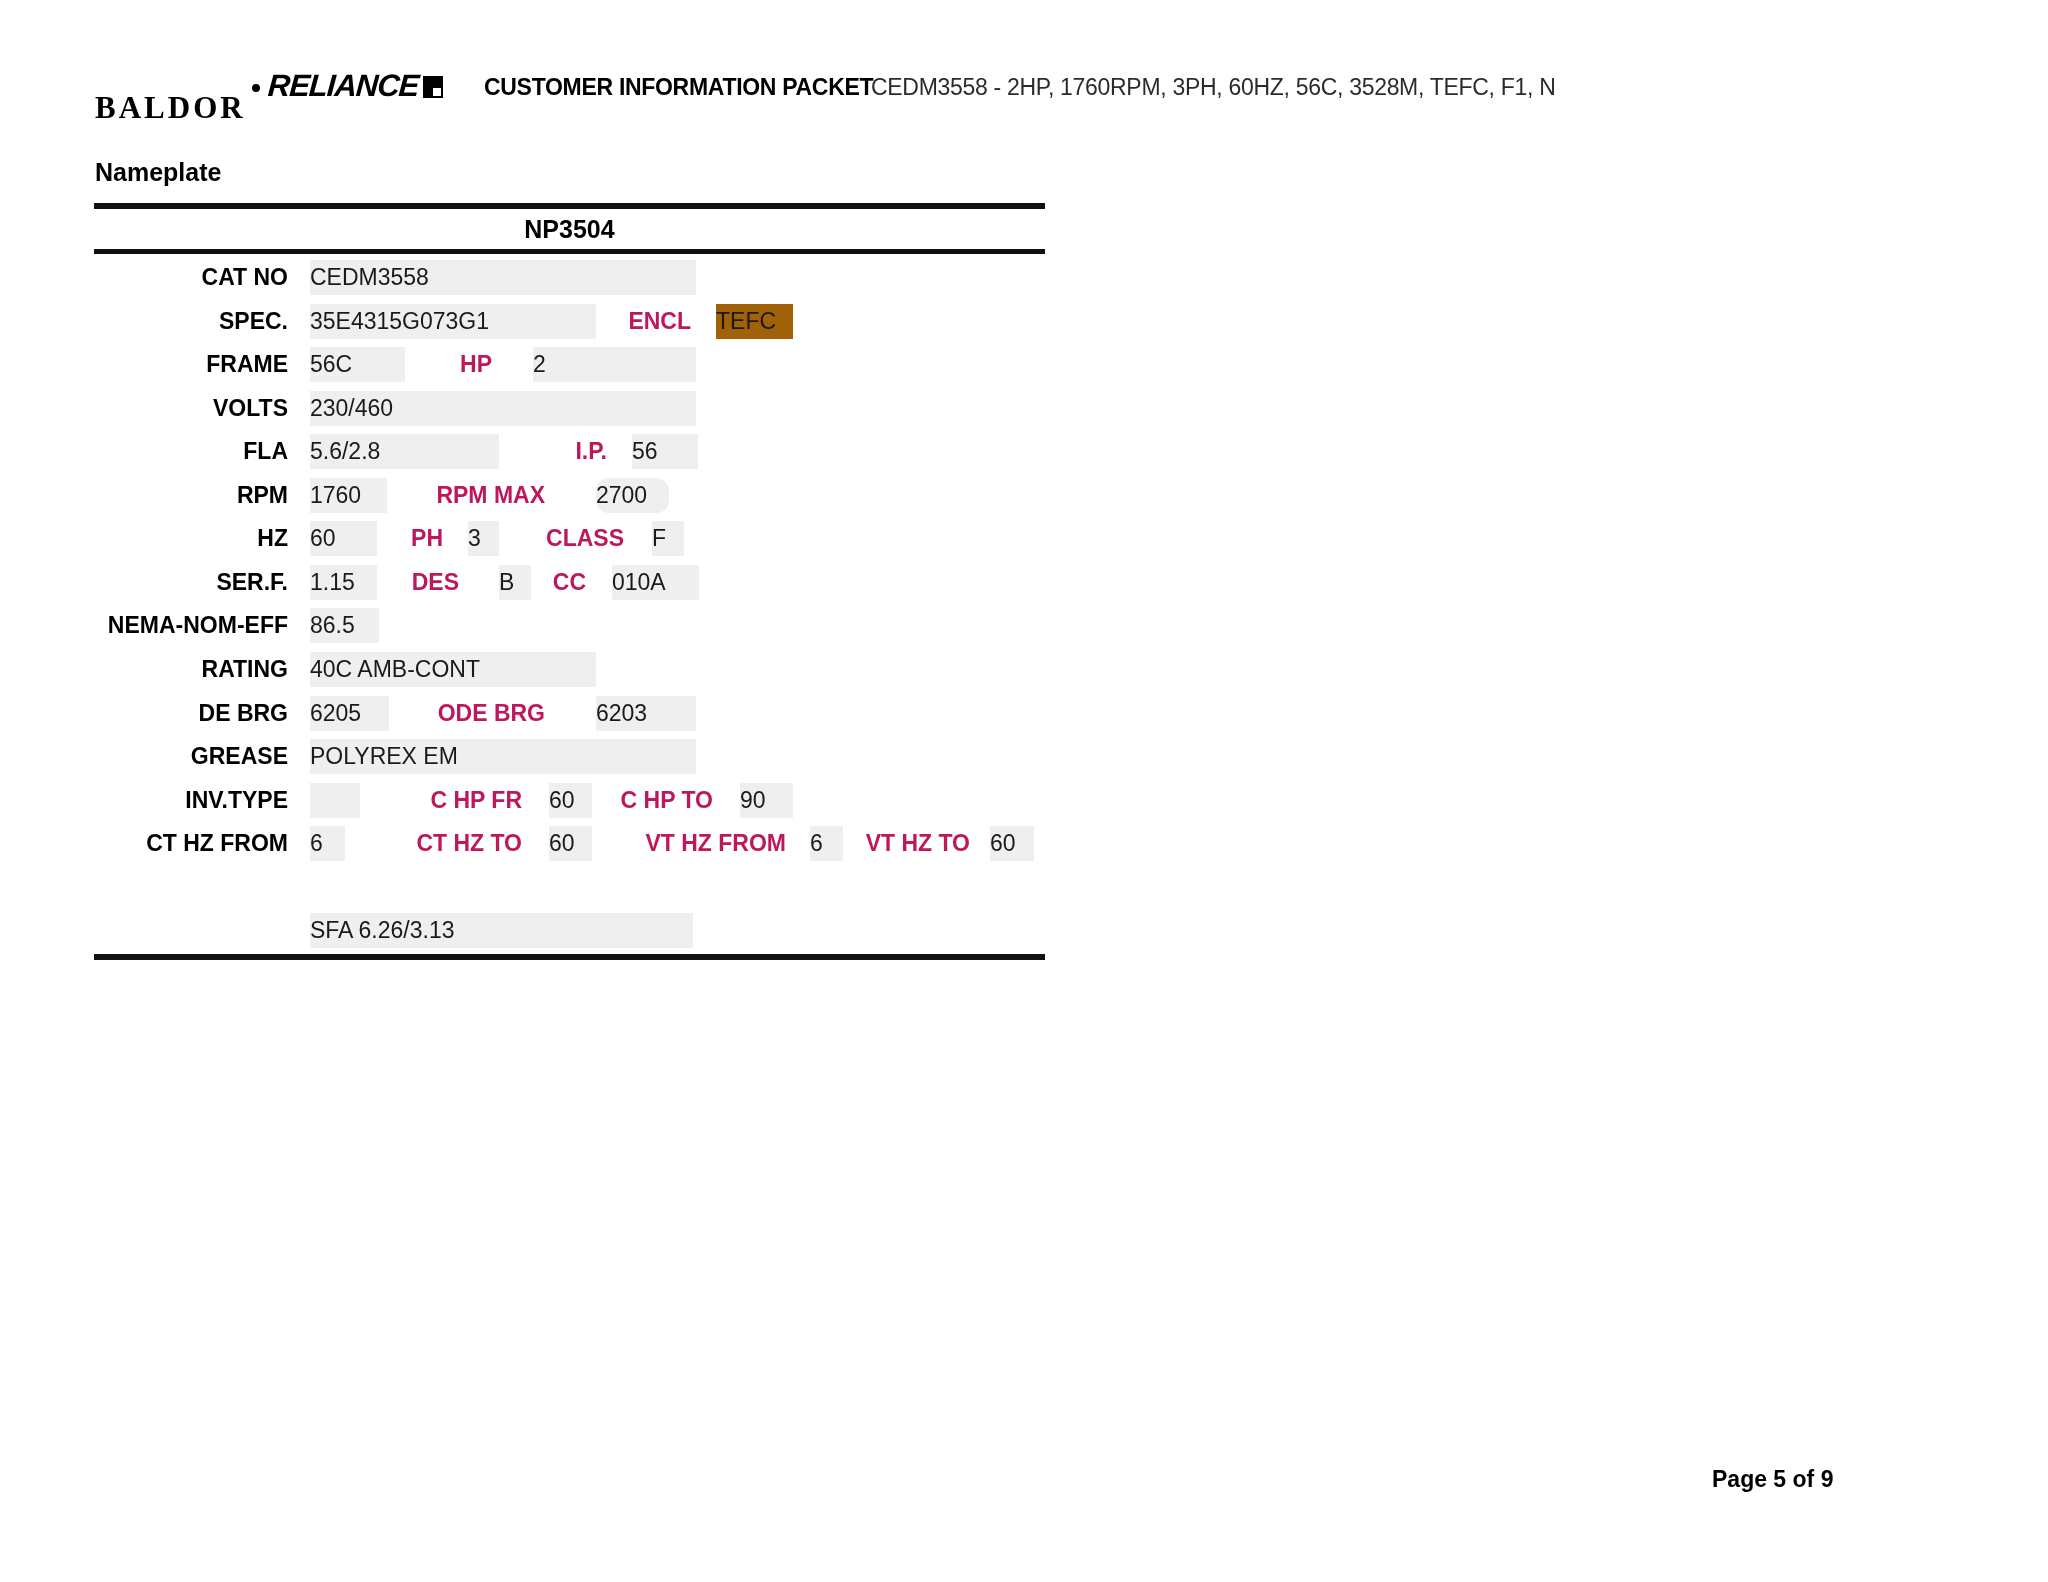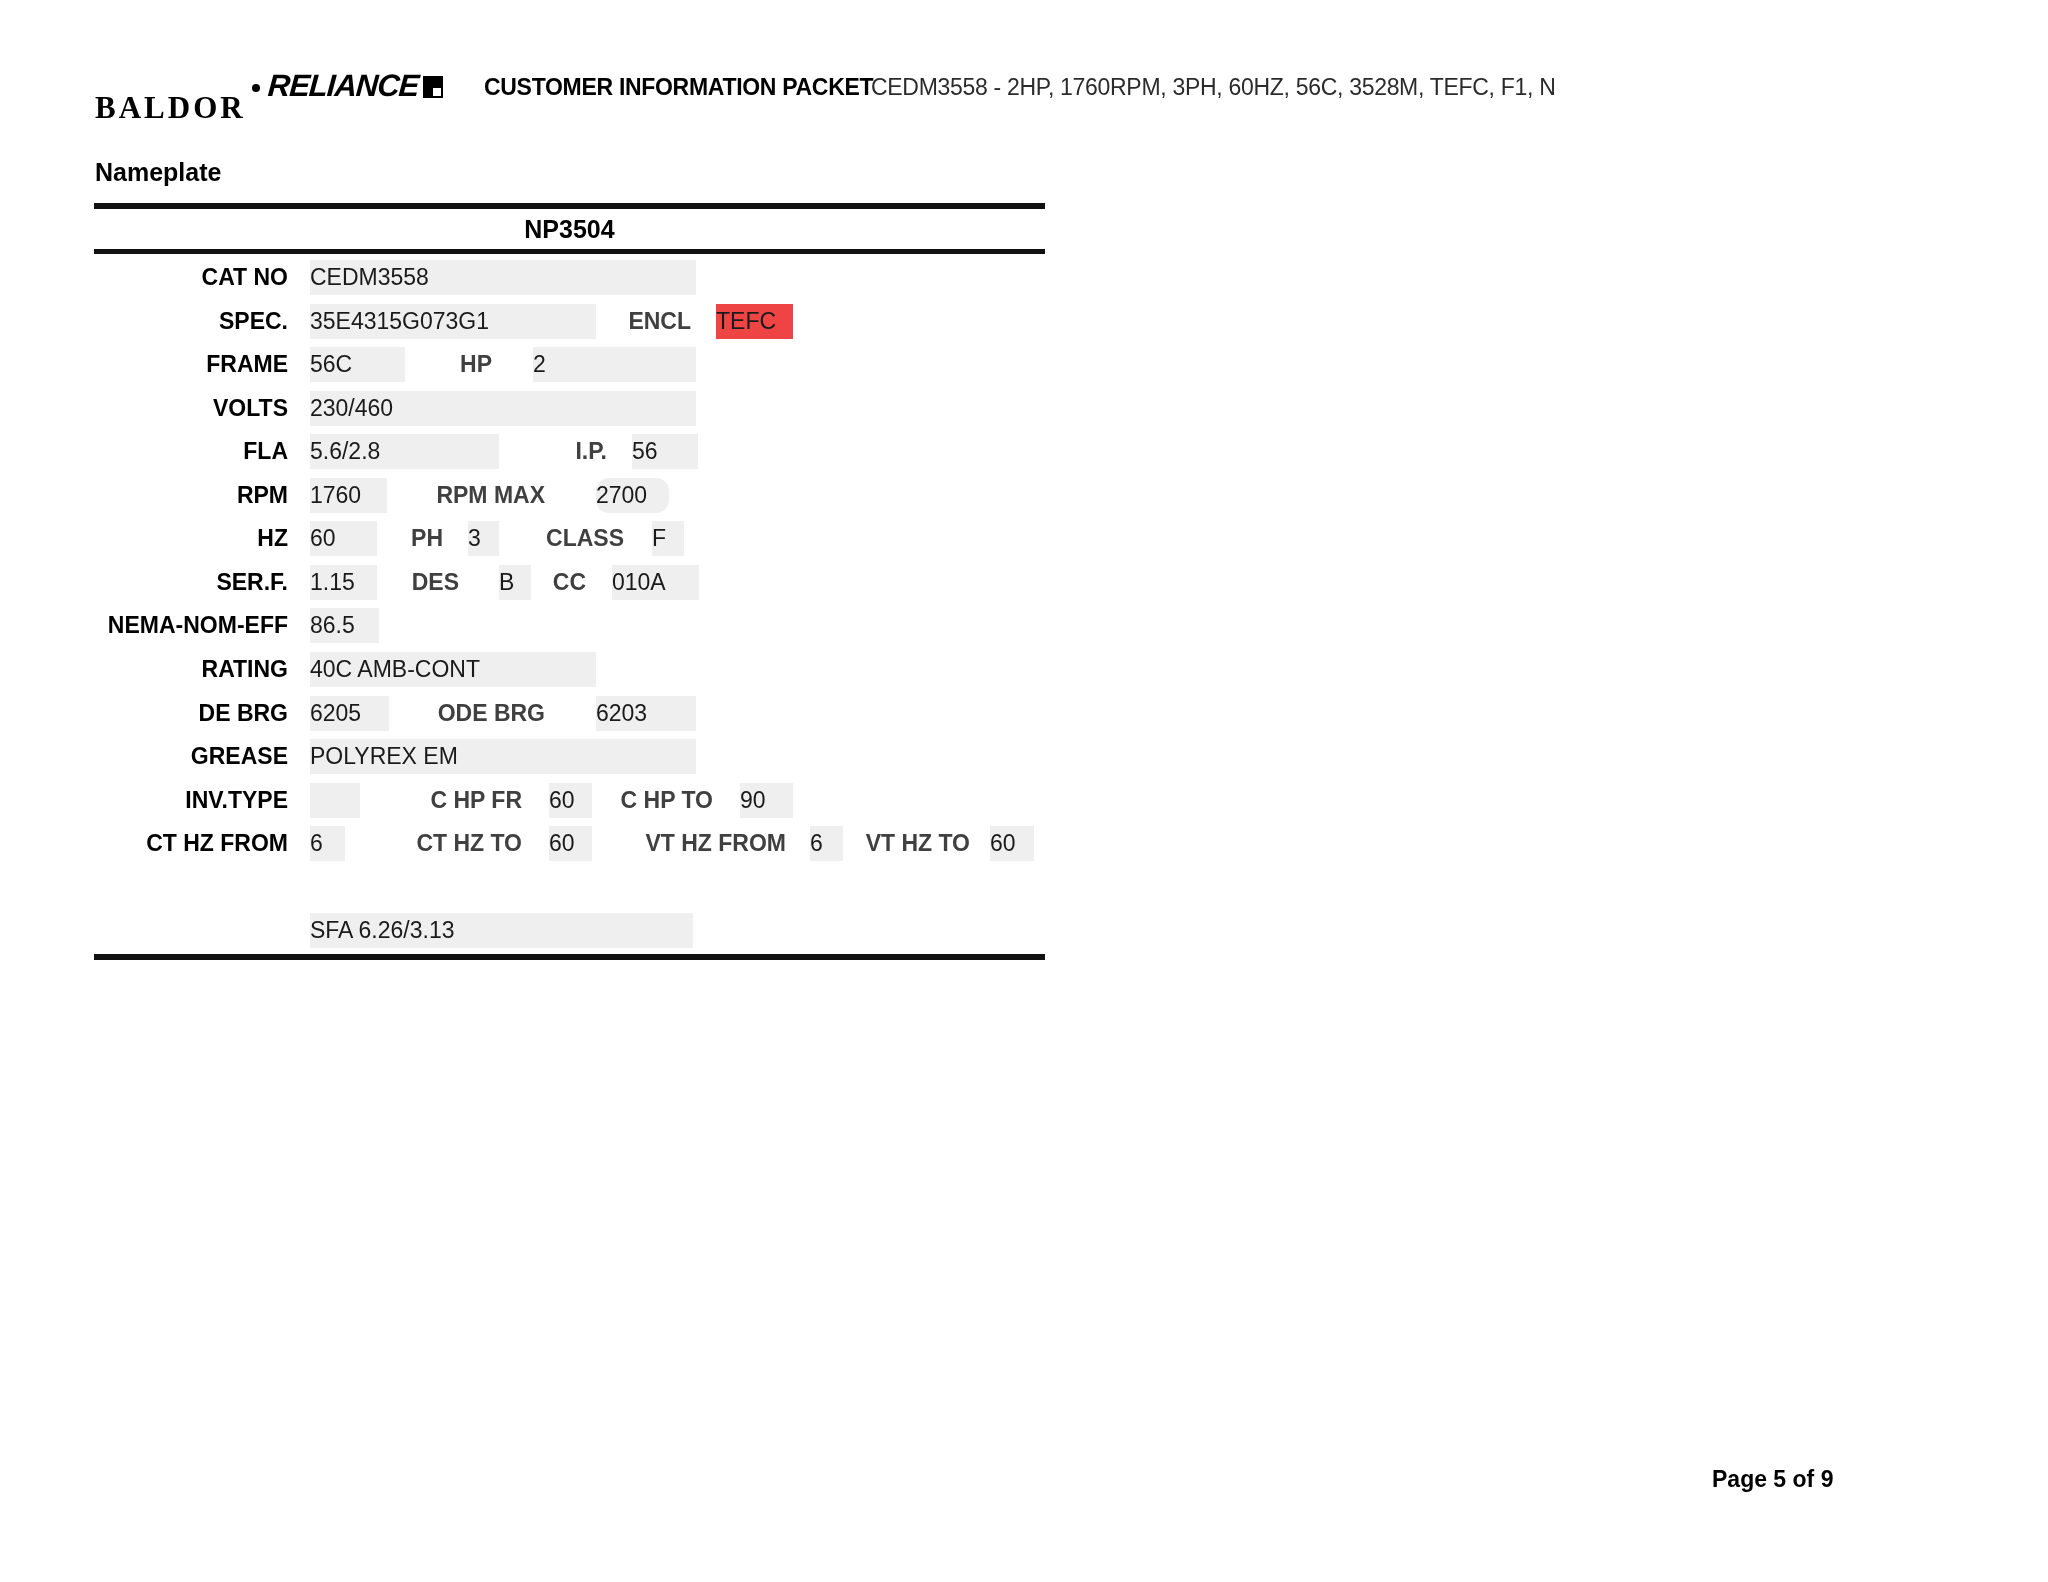--- a/index.html
+++ b/index.html
@@ -65,21 +65,21 @@
     font-size:23px;font-weight:bold;color:#000;white-space:nowrap;
   }
   .np-field{
     position:absolute;top:2px;height:35px;background:#efefef;
     line-height:35px;font-size:23px;color:#1a1a1a;
     box-sizing:border-box;white-space:nowrap;overflow:visible;
   }
   .inline-label{
     position:absolute;top:2px;width:220px;height:35px;
     line-height:35px;text-align:right;
-    font-size:23px;font-weight:bold;color:#404040;white-space:nowrap;
+    font-size:23px;font-weight:bold;color:#be185d;white-space:nowrap;
   }
   
   .page-indicator{
     position:absolute;left:1712px;top:1466px;width:250px;
     font-size:23px;font-weight:bold;color:#000;
   }
 </style>
 </head>
 <body>
 
@@ -101,21 +101,21 @@
   <div class="np-line l2"></div>
   <div class="np-rows">
       <div class="np-row" style="top: 258px;">
         <span class="row-label">CAT NO</span>
         <span class="np-field" style="left: 216px; width: 386px; background: rgb(239, 239, 239);">CEDM3558</span>
       </div>
       <div class="np-row" style="top: 302px;">
         <span class="row-label">SPEC.</span>
         <span class="np-field" style="left: 216px; width: 286px; background: rgb(239, 239, 239);">35E4315G073G1</span>
         <span class="inline-label" style="left: 377px; width: 220px;">ENCL</span>
-        <span class="np-field" style="left: 622px; width: 77px; background: #ef4444;">TEFC</span>
+        <span class="np-field" style="left: 622px; width: 77px; background: #a16207;">TEFC</span>
       </div>
       <div class="np-row" style="top: 345px;">
         <span class="row-label">FRAME</span>
         <span class="np-field" style="left: 216px; width: 95px; background: rgb(239, 239, 239);">56C</span>
         <span class="inline-label" style="left: 178px; width: 220px;">HP</span>
         <span class="np-field" style="left: 439px; width: 163px; background: rgb(239, 239, 239);">2</span>
       </div>
       <div class="np-row" style="top: 389px;">
         <span class="row-label">VOLTS</span>
         <span class="np-field" style="left: 216px; width: 386px; background: rgb(239, 239, 239);">230/460</span>

